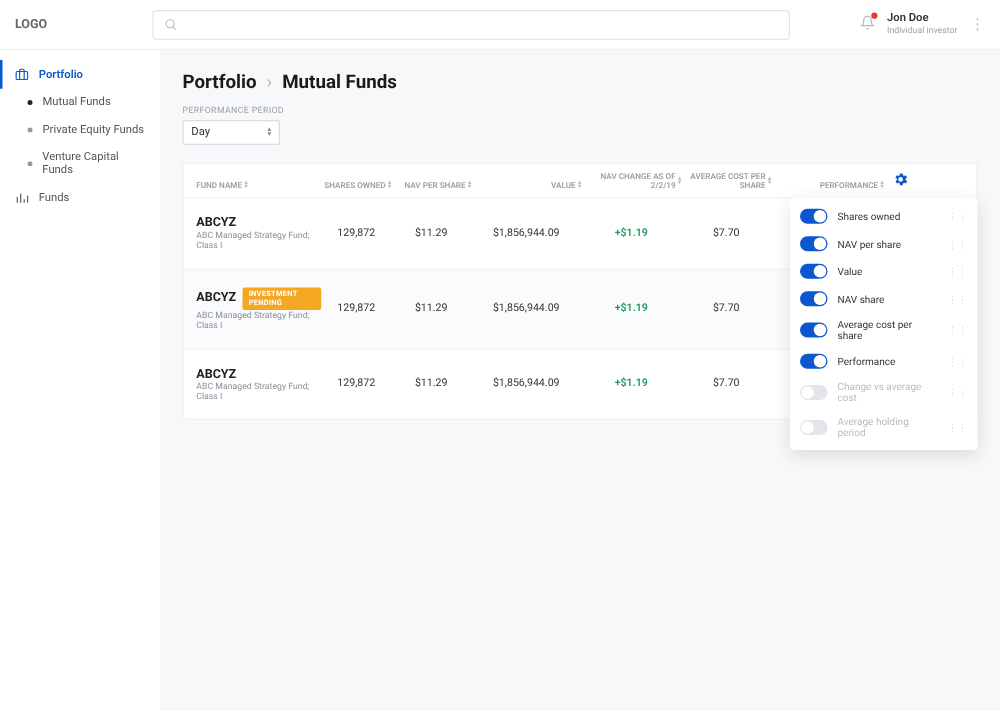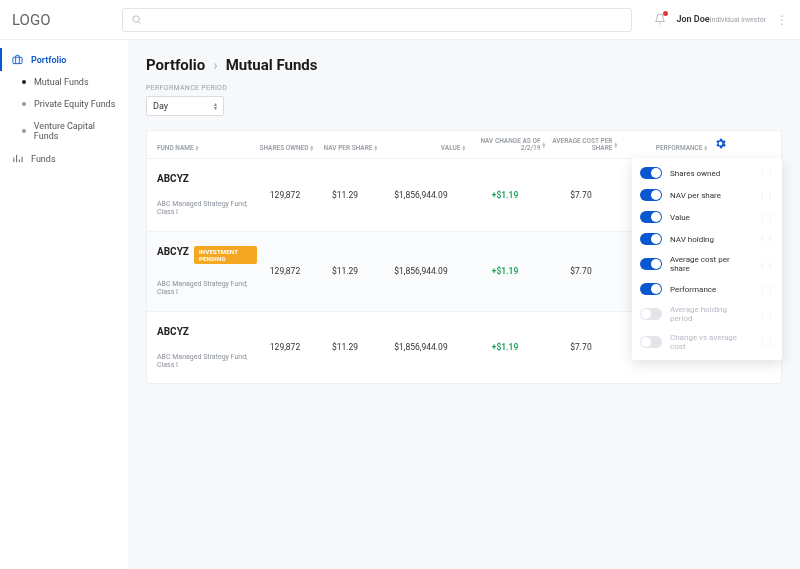--- a/index.html
+++ b/index.html
@@ -1,25 +1,25 @@
 <!DOCTYPE html>
 <html><head>
 <meta charset="utf-8">
 <style>
 *{box-sizing:border-box;margin:0;padding:0;font-family:-apple-system,BlinkMacSystemFont,"Segoe UI",Roboto,Arial,sans-serif}
 body{background:#f7f8fa;width:800px;height:569px;overflow:hidden;font-size:10px;color:#333}
 .header{height:40px;background:#fff;display:flex;align-items:center;padding:0 12px;border-bottom:1px solid #eef0f3}
-.logo{font-weight:400;color:#666;width:110px;font-size:15px}
+.logo{font-weight:700;color:#666;width:110px;font-size:10px}
 .search{flex:1;max-width:510px;height:24px;border:1px solid #e1e4e8;border-radius:3px;display:flex;align-items:center;padding:0 8px;background:#fff}
 .search svg{margin-right:6px}
 .search input{border:none;outline:none;font-size:9px;flex:1;color:#888}
 .hdr-right{margin-left:auto;display:flex;align-items:center;gap:10px}
 .bell{position:relative}
 .bell::after{content:"";position:absolute;top:-2px;right:-2px;width:5px;height:5px;background:#e53935;border-radius:50%}
-.user{display:flex;flex-direction:row;align-items:flex-end;line-height:1.1}
+.user{display:flex;flex-direction:column;align-items:flex-start;line-height:1.1}
 .user .n{font-weight:600;font-size:9px}
 .user .r{font-size:7px;color:#9aa0a6}
 .dots{color:#bbb;font-size:12px;line-height:1}
 .body{display:flex;height:calc(569px - 40px)}
 .sidebar{width:128px;background:#fff;padding-top:8px}
 .nav-item{display:flex;align-items:center;gap:8px;padding:6px 10px 6px 12px;font-size:9px;color:#555;cursor:pointer}
 .nav-item.active{color:#0b57d0;font-weight:600;border-left:2px solid #0b57d0;padding-left:10px}
 .nav-item .bull{width:6px;height:6px;border-radius:50%;background:#555}
 .nav-item.sub{padding-left:22px}
 .nav-item.sub .bull{width:4px;height:4px;background:#999}
@@ -33,26 +33,26 @@
 .thead{display:flex;padding:6px 10px;font-size:6.5px;color:#9aa0a6;font-weight:600;align-items:flex-end;position:relative}
 .col{display:flex;align-items:center;justify-content:flex-end;gap:2px;line-height:1.1;text-align:right}
 .col.l{justify-content:flex-start;text-align:left}
 .c1{width:100px}.c2{width:56px}.c3{width:64px}.c4{width:88px}.c5{width:80px}.c6{width:72px}.c7{width:90px}
 .gear{width:20px;text-align:right;color:#0b57d0}
 .sort{display:flex;flex-direction:column;font-size:5px;color:#bdbdbd;line-height:.6}
 .row{display:flex;align-items:center;padding:14px 10px;border-top:1px solid #f0f2f5;font-size:8.5px}
 .row-alt{background:#fafbfc}
 .fn{width:100px}
 .fn .t{font-weight:700;font-size:10px;color:#222}
-.fn .s{font-size:7px;color:#8a9099;line-height:1.2;margin-top:16px}
+.fn .s{font-size:7px;color:#8a9099;line-height:1.2;margin-top:0}
 .cell{text-align:center}
 .cell.c2{width:56px}.cell.c3{width:64px}.cell.c4{width:88px}.cell.c5{width:80px}.cell.c6{width:72px}.cell.c7{width:90px}
 .green{color:#1e9e5a;font-weight:600}
 .gear-cell{width:20px}
-.ttl-row{display:flex;align-items:flex-start;gap:5px}
+.ttl-row{display:flex;align-items:center;gap:5px}
 .pill{background:#f4a722;color:#fff;font-size:6px;font-weight:700;padding:2px 5px;border-radius:2px;letter-spacing:.2px}
 .popover{position:absolute;top:118px;right:18px;width:150px;background:#fff;box-shadow:0 4px 14px rgba(0,0,0,.12);border-radius:3px;padding:4px 0;z-index:10}
 .pop-item{display:flex;align-items:center;gap:8px;padding:5px 8px;font-size:8px;color:#333}
 .pop-item.off{color:#b6bbc4}
 .toggle{width:22px;height:12px;border-radius:6px;position:relative;flex:none}
 .toggle.on{background:#0b57d0}
 .toggle.off{background:#e2e5ea}
 .toggle::after{content:"";position:absolute;top:1px;width:10px;height:10px;background:#fff;border-radius:50%}
 .toggle.on::after{right:1px}
 .toggle.off::after{left:1px}
@@ -230,38 +230,38 @@
     <span>NAV per share</span>
     <span class="grip">⋮⋮</span>
         </div>
         <div class="pop-item">
           <span class="toggle on"></span>
     <span>Value</span>
     <span class="grip">⋮⋮</span>
         </div>
         <div class="pop-item">
           <span class="toggle on"></span>
-    <span>NAV holding</span>
+    <span>NAV share</span>
     <span class="grip">⋮⋮</span>
         </div>
         <div class="pop-item">
           <span class="toggle on"></span>
     <span>Average cost per share</span>
     <span class="grip">⋮⋮</span>
         </div>
         <div class="pop-item">
           <span class="toggle on"></span>
     <span>Performance</span>
+    <span class="grip">⋮⋮</span>
+        </div>
+        <div class="pop-item off">
+          <span class="toggle off"></span>
+    <span>Change vs average cost</span>
     <span class="grip">⋮⋮</span>
         </div>
         <div class="pop-item off">
           <span class="toggle off"></span>
     <span>Average holding period</span>
     <span class="grip">⋮⋮</span>
         </div>
-        <div class="pop-item off">
-          <span class="toggle off"></span>
-    <span>Change vs average cost</span>
-    <span class="grip">⋮⋮</span>
-        </div>
       </div>
   </div>
 </div>
 
 </body></html>

